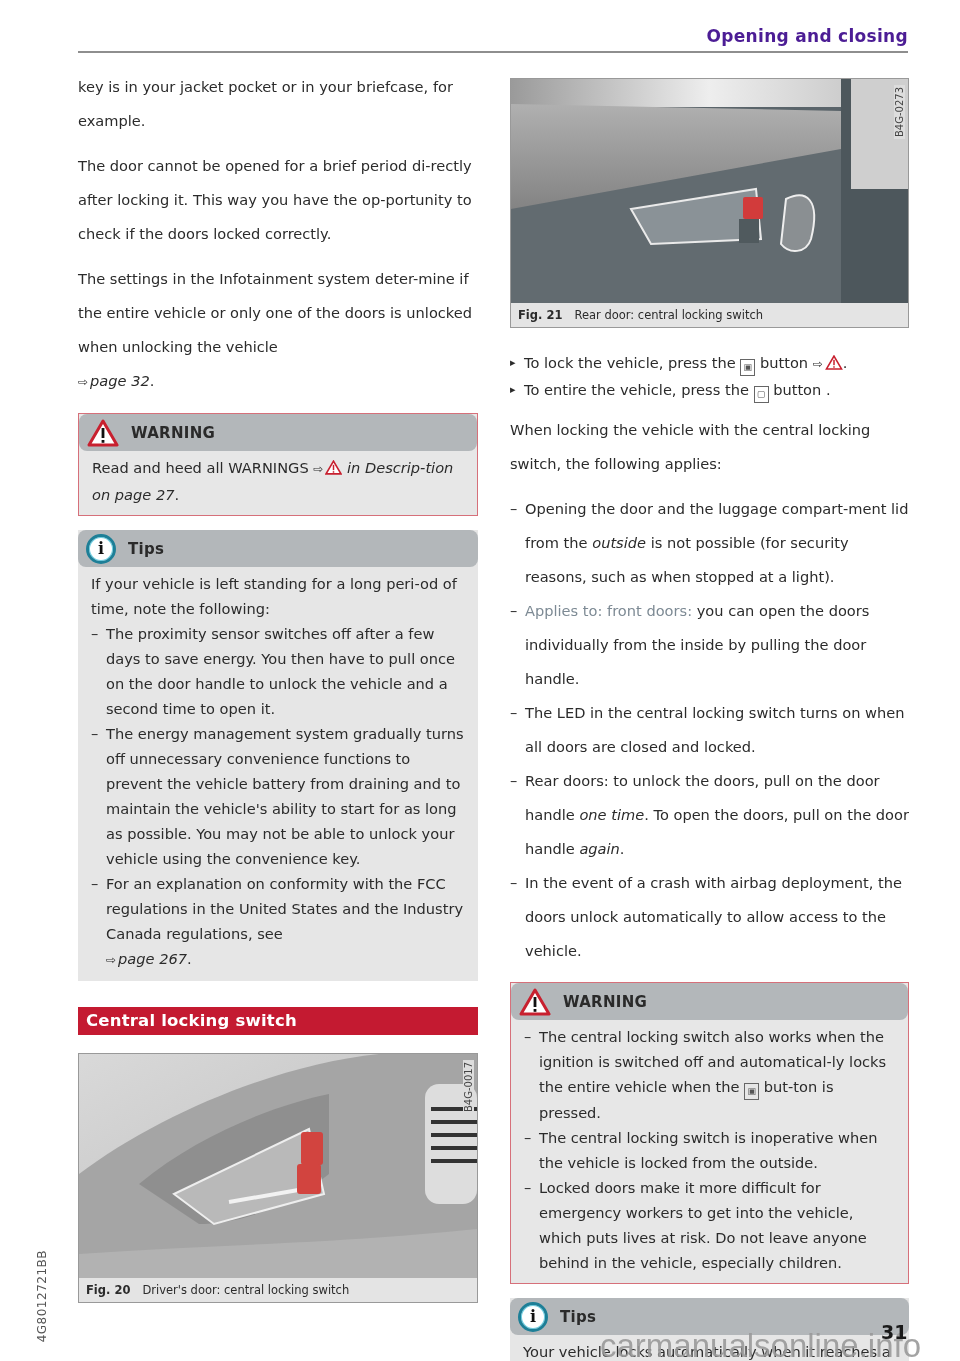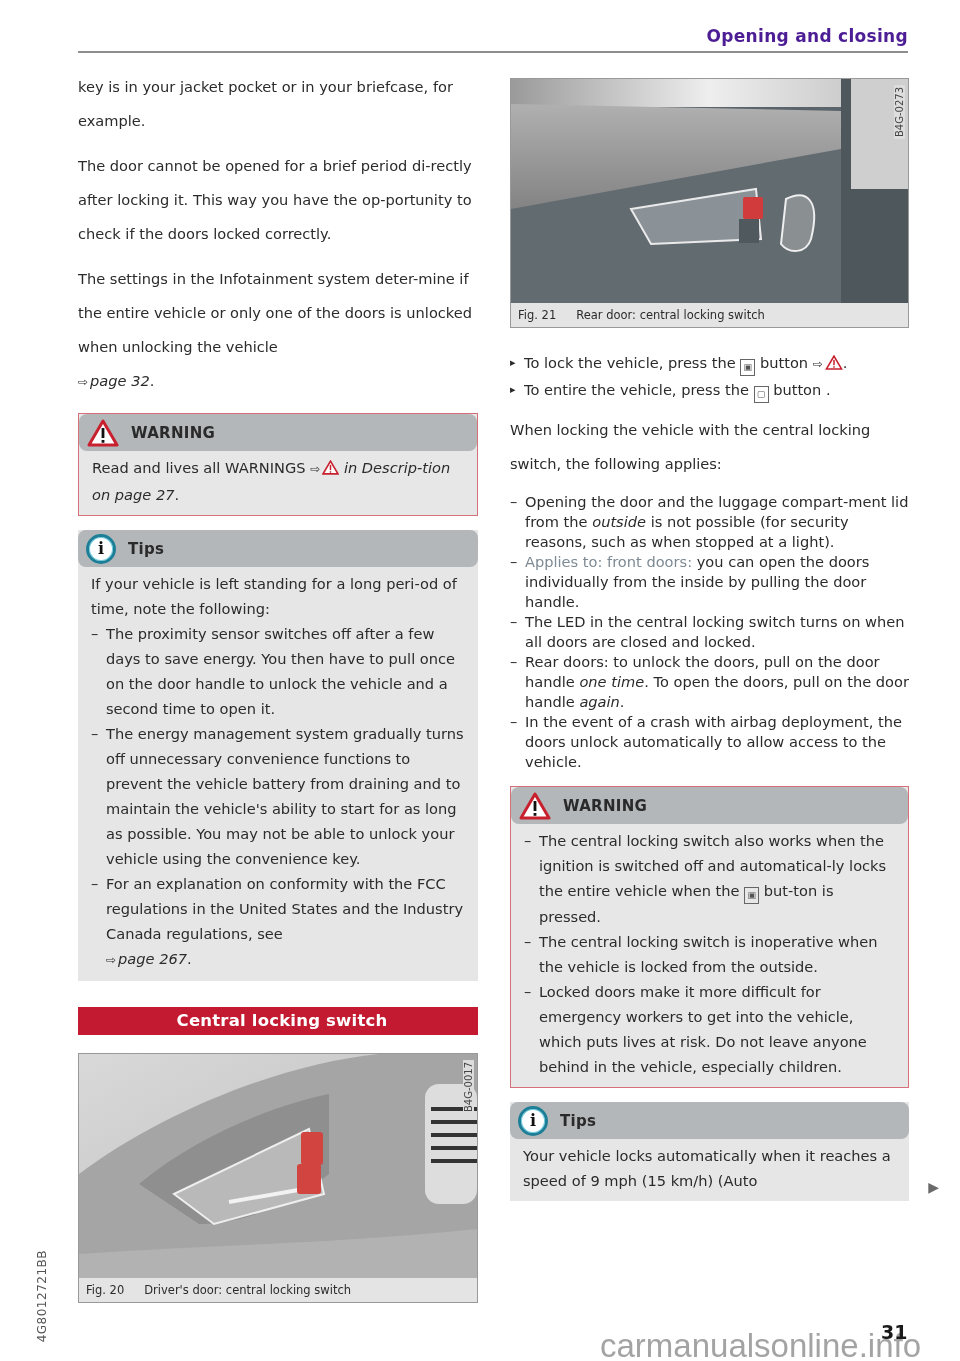--- a/index.html
+++ b/index.html
@@ -20,26 +20,26 @@
   .box-head { background: #b3b7ba; height: 37px; display: flex; align-items: center; padding-left: 8px; border-radius: 8px; }
   .box-head .label { font-size: 15px; font-weight: bold; color: #2a2a2a; margin-left: 12px; letter-spacing: 0.3px; }
   .box-tips { background: #e6e6e6; }
   .box-body { padding: 4px 12px 8px 13px; font-size: 14.6px; line-height: 25px; }
   .dash-list { list-style: none; }
   .dash-list li { position: relative; padding-left: 15px; }
   .dash-list li::before { content: "–"; position: absolute; left: 0; }
   .tri-icon { width: 32px; height: 28px; display: inline-block; }
   .info-icon { width: 30px; height: 30px; border-radius: 50%; border: 3px solid #1d7f97; background: #fff;
     display: inline-flex; align-items: center; justify-content: center; font-family: "DejaVu Serif", serif; font-weight: bold; font-size: 16px; color: #111; box-shadow: 0 0 0 1px #6ecfe2 inset; }
-  .chapter-bar { background: #c41a31; color: #fff; font-weight: bold; font-size: 16.5px; height: 28px; line-height: 28px; padding-left: 8px; margin-top: 26px; letter-spacing: 0.2px; text-align: center; }
+  .chapter-bar { background: #c41a31; color: #fff; font-weight: bold; font-size: 16.5px; height: 28px; line-height: 28px; padding-left: 8px; margin-top: 26px; letter-spacing: 0.2px; }
   .figure { margin-top: 16px; border: 1px solid #999; }
   .fig-img { position: relative; height: 224px; overflow: hidden; }
   .fig-code { position: absolute; right: 3px; top: 6px; writing-mode: vertical-rl; transform: rotate(180deg); font-size: 10px; color: #444; background: #ddd; padding: 2px 0; }
   .fig-caption { background: #e4e4e4; font-size: 11.5px; padding: 5px 7px; height: 24px; }
-  .fig-caption b { font-weight: normal; margin-right: 20px; }
+  .fig-caption b { font-weight: bold; margin-right: 12px; }
   .step-list { list-style: none; font-size: 14.6px; line-height: 25px; margin: 10px 0 10px; }
   .step-list li { position: relative; padding-left: 14px; }
   .step-list li::before { content: "▸"; position: absolute; left: 0; font-size: 11px; }
   .btn-glyph { display: inline-block; width: 15px; height: 17px; border: 1px solid #666; font-size: 9px; text-align: center; line-height: 15px; vertical-align: -2px; color:#555; }
   .applies { color: #7d8a94; }
   .continue-arrow { position: absolute; right: -30px; bottom: 6px; color: #6a6a6a; font-size: 14px; }
   .page-number { position: absolute; left: 881px; top: 1321px; font-size: 19px; font-weight: bold; color: #1a1a1a; }
   .watermark { position: absolute; left: 600px; top: 1327px; font-size: 33px; color: #9a9a9a; font-family: "Liberation Sans", sans-serif; letter-spacing: 0; opacity: .9; }
   .doc-code { position: absolute; left: 35px; top: 1250px; font-size: 12px; color: #555; writing-mode: vertical-rl; transform: rotate(180deg); letter-spacing: 0.5px; }
 </style>
@@ -60,21 +60,21 @@
   <div class="box box-warning" style="margin-top:14px;">
     <div class="box-head">
       <svg class="tri-icon" viewBox="0 0 32 28">
           <polygon points="16,2 30,26 2,26" fill="#fff" stroke="#c8202f" stroke-width="3" stroke-linejoin="round"></polygon>
           <rect x="14.6" y="9" width="2.8" height="10" fill="#111"></rect>
           <rect x="14.6" y="21" width="2.8" height="2.8" fill="#111"></rect>
         </svg>
       <span class="label">WARNING</span>
     </div>
     <div class="box-body">
-      <span>Read and lives all WARNINGS</span>
+      <span>Read and heed all WARNINGS</span>
       <span class="arrow">⇨</span><svg width="17" height="15" viewBox="0 0 32 28" style="vertical-align:-2px">
           <polygon points="16,2 30,26 2,26" fill="#fff" stroke="#c8202f" stroke-width="3"></polygon>
           <rect x="14.6" y="9" width="2.8" height="10" fill="#c8202f"></rect>
           <rect x="14.6" y="21" width="2.8" height="2.8" fill="#c8202f"></rect>
         </svg>
       <span class="ref">in Descrip-tion on page 27</span>.
     </div>
   </div>
 
   <div class="box box-tips">
@@ -165,21 +165,21 @@
     <li><span>To lock the vehicle, press the</span> <span class="btn-glyph">▣</span> <span>button</span> <span class="arrow">⇨</span><svg width="18" height="15" viewBox="0 0 32 28" style="vertical-align:-2px">
           <polygon points="16,2 30,26 2,26" fill="#fff" stroke="#c8202f" stroke-width="3"></polygon>
           <rect x="14.6" y="9" width="2.8" height="10" fill="#c8202f"></rect>
           <rect x="14.6" y="21" width="2.8" height="2.8" fill="#c8202f"></rect>
         </svg>.</li>
     <li><span>To entire the vehicle, press the</span> <span class="btn-glyph">▢</span> <span>button .</span></li>
   </ul>
 
   <p class="body">When locking the vehicle with the central locking switch, the following applies:</p>
 
-  <ul class="dash-list body" style="font-size:14.6px; line-height:20px; margin-bottom:14px;">
+  <ul class="dash-list body" style="font-size:14.6px; line-height:34px; margin-bottom:14px;">
     <li><span>Opening the door and the luggage compart-ment lid from the </span><em>outside</em><span> is not possible (for security reasons, such as when stopped at a light).</span></li>
     <li><span class="applies">Applies to: front doors:</span><span> you can open the doors individually from the inside by pulling the door handle.</span></li>
     <li>The LED in the central locking switch turns on when all doors are closed and locked.</li>
     <li><span>Rear doors: to unlock the doors, pull on the door handle </span><em>one time</em><span>. To open the doors, pull on the door handle </span><em>again</em><span>.</span></li>
     <li>In the event of a crash with airbag deployment, the doors unlock automatically to allow access to the vehicle.</li>
   </ul>
 
   <div class="box box-warning">
     <div class="box-head">
       <svg class="tri-icon" viewBox="0 0 32 28">

